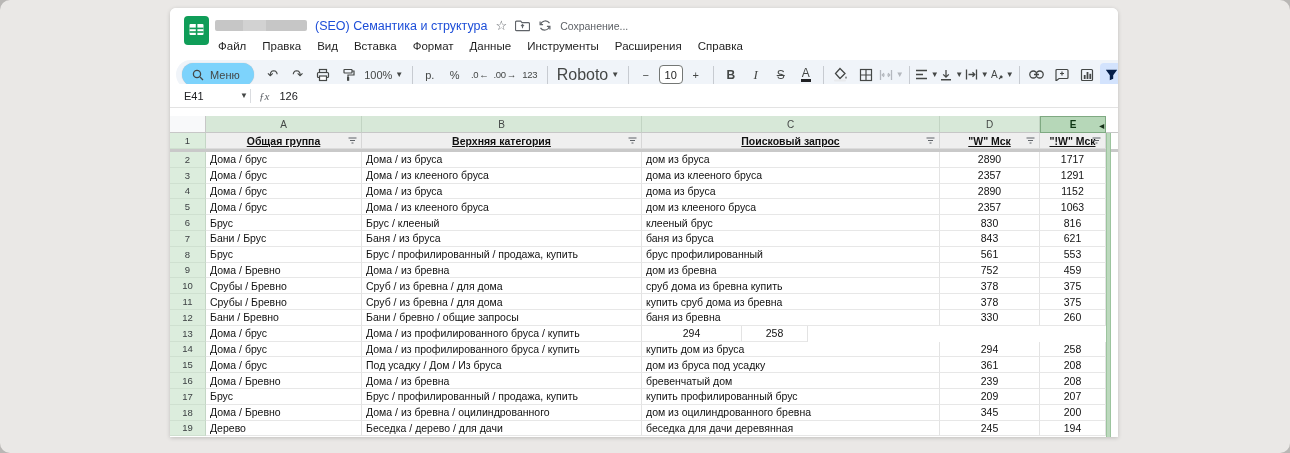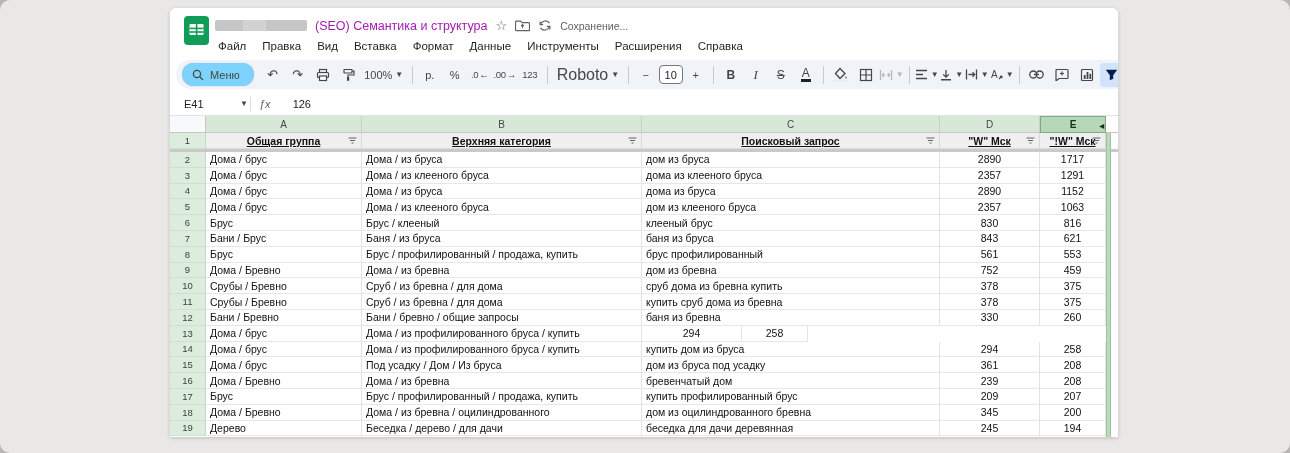--- a/index.html
+++ b/index.html
@@ -9,21 +9,21 @@
   
   .window { position:absolute; left:170px; top:8px; width:948px; height:429px; background:#fff;
             border-radius:6px 6px 0 0; overflow:hidden; box-shadow:0 1px 4px rgba(0,0,0,.18); }
 
   
   .titlebar { position:absolute; left:0; top:0; width:100%; height:50px; background:#fff; }
   .logo { position:absolute; left:13px; top:7px; width:27px; height:31px; }
   .title-line { position:absolute; left:45px; top:9px; height:17px; display:flex; align-items:center; gap:8px; }
   .redacted { width:92px; height:11px; border-radius:2px;
               background:linear-gradient(90deg,#c6c6c6 0 30%, #d2d2d2 30% 55%, #c6c6c6 55% 100%); }
-  .doc-title { font-size:12.5px; color:#a21caf; white-space:nowrap; }
+  .doc-title { font-size:12.5px; color:#1d4ed8; white-space:nowrap; }
   .tb-mini { font-size:13px; color:#5f6368; line-height:1; cursor:default; }
   .saving { font-size:10.5px; color:#5f6368; }
   .menubar { position:absolute; left:40px; top:30px; display:flex; }
   .menu-item { font-size:11.5px; color:#1f1f1f; padding:2px 8px; border-radius:8px; cursor:default; }
 
   
   .toolbar { position:absolute; left:6px; top:52px; width:956px; height:29px; background:#f0f4f9;
              border-radius:15px; display:flex; align-items:center; padding-left:6px; gap:1px; overflow:visible; }
   .search-pill { display:flex; align-items:center; gap:6px; background:#7dd3fc; border-radius:13px;
                  height:23px; padding:0 14px 0 10px; margin-right:6px; box-shadow:0 0 1px rgba(0,0,0,.25); }
@@ -39,26 +39,26 @@
   .size-box { width:24px; height:19px; border:1px solid #747775; border-radius:4px; background:#fff;
               font-size:11px; color:#1f1f1f; display:flex; align-items:center; justify-content:center; }
   .b-bold { font-weight:bold; font-size:12px; }
   .b-italic { font-style:italic; font-family:"Liberation Serif",serif; font-size:13px; }
   .b-strike { text-decoration:line-through; font-size:12px; }
   .b-color { font-size:12px; line-height:1; border-bottom:3px solid #202124; padding:0 1px; }
   .disabled { color:#b4b8be; }
   .filter-active { background:#d3e3fd; }
 
   
-  .formulabar { position:absolute; left:0; top:84px; width:100%; height:24px; background:#fff;
+  .formulabar { position:absolute; left:0; top:76px; width:100%; height:24px; background:#fff;
                 border-bottom:1px solid #e3e3e3; display:flex; align-items:center; }
   .name-box { width:78px; padding-left:14px; display:flex; align-items:center; justify-content:space-between; }
   .name-box .nb { font-size:11px; color:#202124; }
   .fb-sep { width:1px; height:14px; background:#dadce0; margin:0 8px 0 2px; }
-  .fx { font-size:11px; font-style:italic; color:#5f6368; font-family:Liberation Sans, sans-serif; margin-right:22px; }
+  .fx { font-size:11px; font-style:italic; color:#5f6368; font-family:Liberation Serif, serif; margin-right:10px; }
   .fb-value { font-size:11px; color:#202124; }
 
   
   .grid { position:absolute; left:0; top:108px; width:100%; bottom:0; background:#fff; }
   .letters-row { display:flex; height:17px; }
   .corner { width:36px; background:#f8f9fa; border-right:1px solid #c7c7c7; border-bottom:1px solid #c7c7c7; }
   .letter-cell { background:#d7e8d8; border-right:1px solid #c2d4c3; border-bottom:1px solid #c7c7c7;
                  display:flex; align-items:center; justify-content:center; font-size:10px; color:#444746; position:relative; }
   .letter-cell.sel { background:#b6d7b8; color:#0d3512; font-weight:bold; border:1px solid #7fa982; }
   .hidden-cols { position:absolute; right:1px; top:50%; transform:translateY(-50%); font-size:6px; color:#17321a; }

